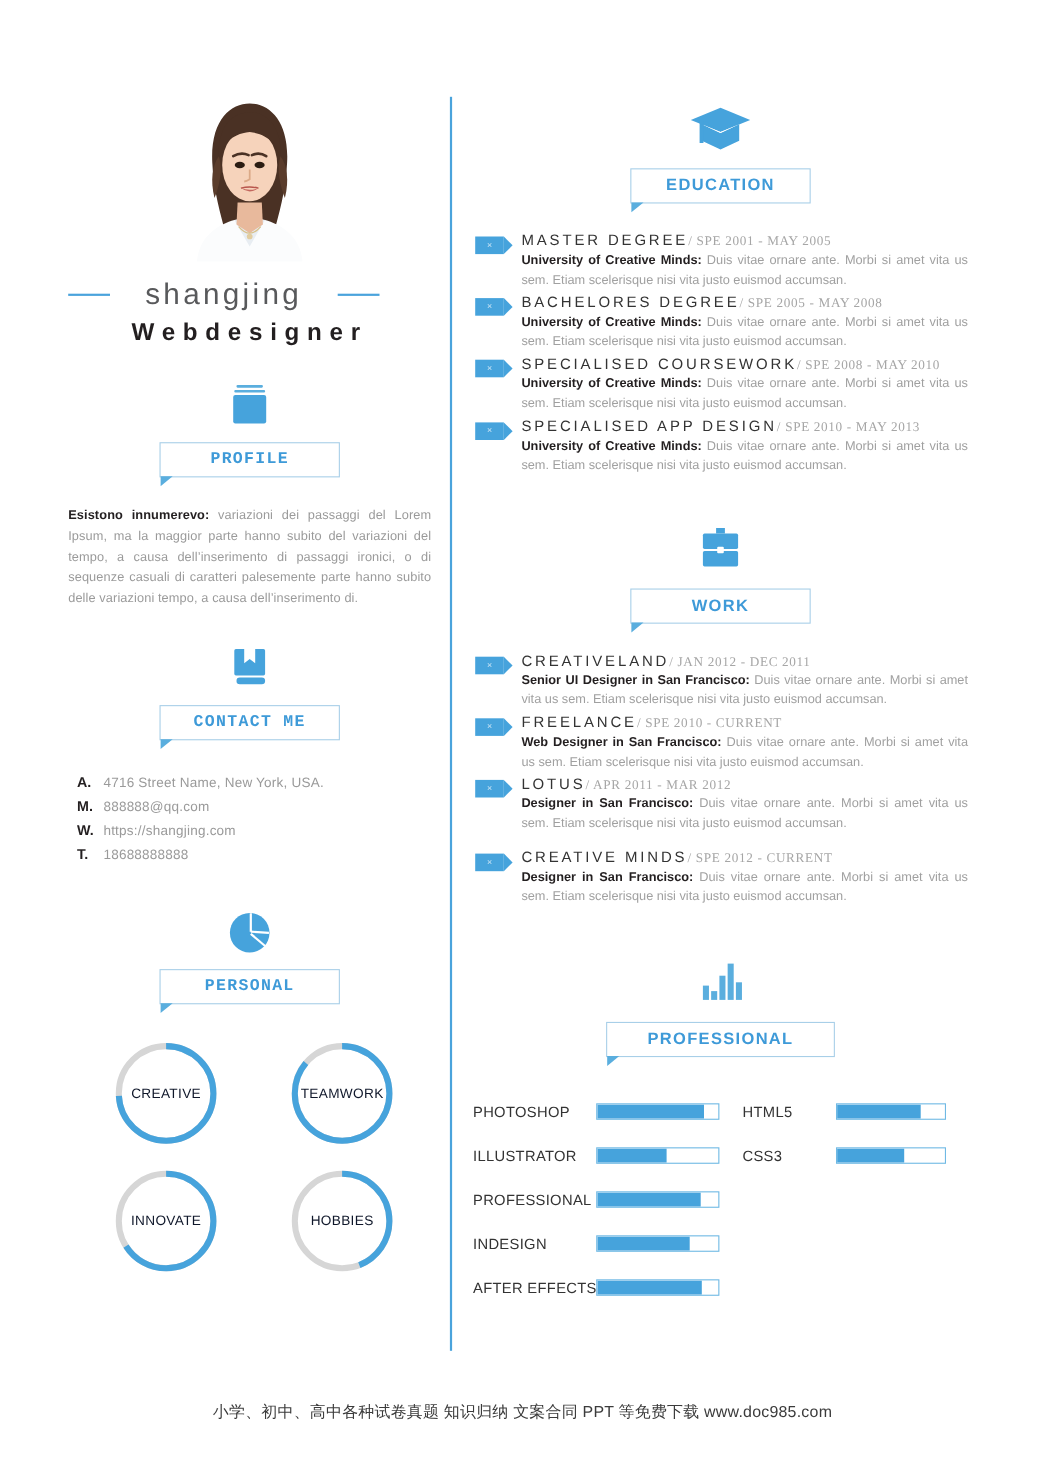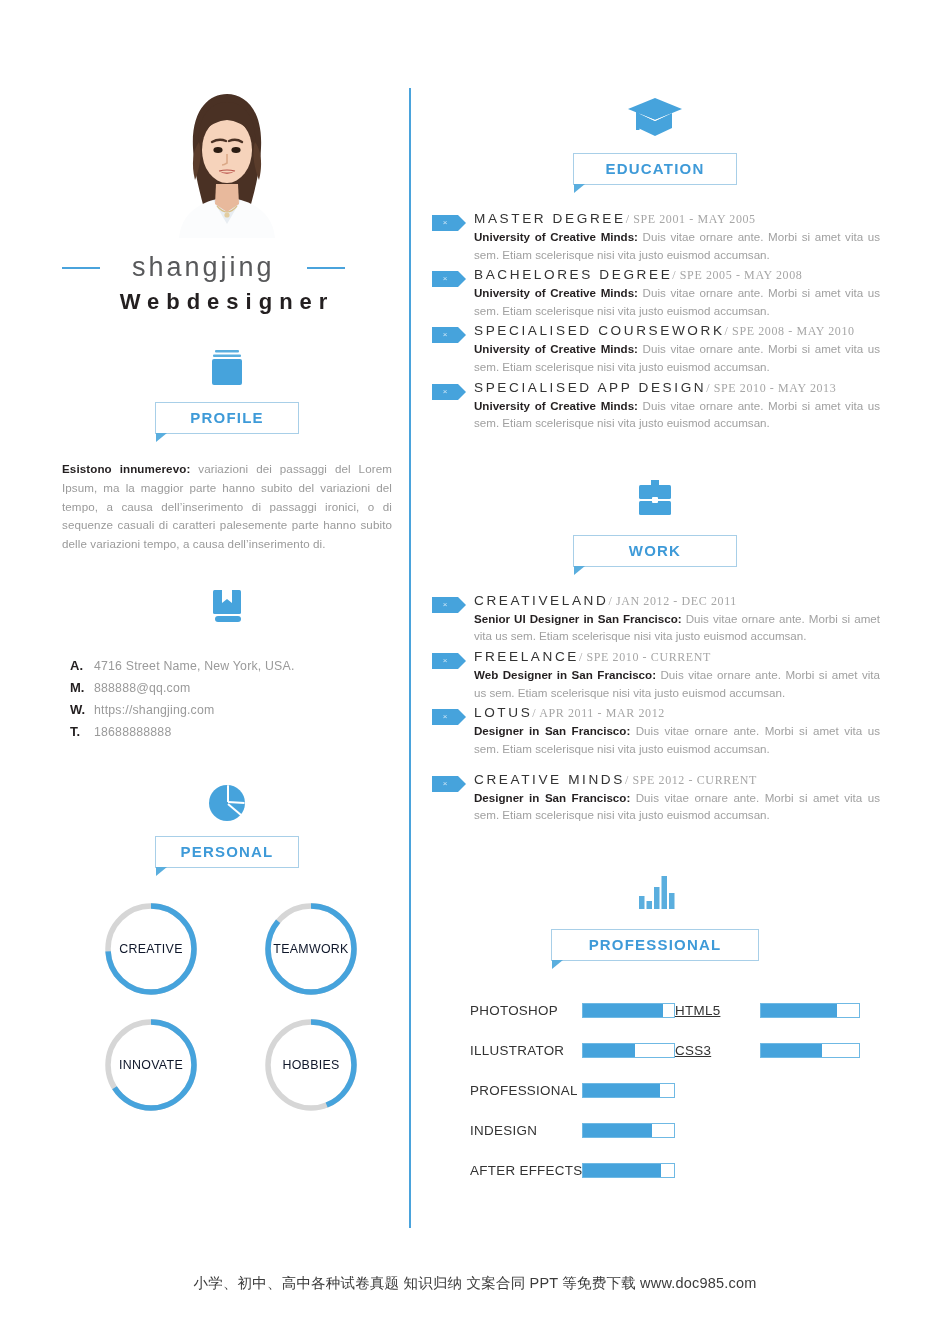--- a/index.html
+++ b/index.html
@@ -43,21 +43,21 @@
 
   
   .sec { margin-top: 30px; }
   .sec-icon { height: 44px; display:flex; align-items:flex-end; justify-content:center; }
   .sec-label-row { display:flex; justify-content:center; margin-top: 13px; }
   .sec-label {
     position: relative; border: 1px solid #a8cfe8; background:#fff;
     padding: 6px 0 7px; text-align:center;
     font-size: 15px; font-weight: 700; color:#3e9ad8; letter-spacing: 1.2px;
   }
-  .sec-label.w-left  { width: 144px; }
+  .sec-label.w-left  { width: 164px; font-family: Liberation Mono, monospace; }
   .sec-label.w-right { width: 164px; }
   .sec-label::after {
     content:""; position:absolute; left: 0px; top: 100%;
     border-left: 11px solid #5aaede;
     border-bottom: 9px solid transparent;
   }
 
   
   .profile-text {
     margin-top: 26px; font-size: 11.6px; line-height: 1.62;
@@ -122,22 +122,22 @@
   
   .skills { margin-top: 30px; }
   .skill-row { display:flex; align-items:center; height: 40px; }
   .skill-pair { display:flex; width: 100%; }
   .skill-unit { display:flex; align-items:center; }
   .skill-unit.left  { width: 245px; }
   .skill-unit.right { width: 205px; }
   .skill-name {
     font-size: 13.4px; color:#333; letter-spacing:.3px; white-space:nowrap;
   }
-  .skill-unit.left  .skill-name { width: 112px; flex:0 0 112px;margin-left:40px; }
-  .skill-unit.right .skill-name { width: 85px;  flex:0 0 85px;text-decoration:underline; }
+  .skill-unit.left  .skill-name { width: 112px; flex:0 0 112px; }
+  .skill-unit.right .skill-name { width: 85px;  flex:0 0 85px; }
   .bar {
     position:relative; height: 15px; border: 1px solid #6fb9e4;
     background:#fff; overflow:hidden;
   }
   .skill-unit.left  .bar { width: 112px; }
   .skill-unit.right .bar { width: 100px; }
   .bar-fill { position:absolute; left:0; top:0; bottom:0; background:#46a3dc; }
 
   
   .footer {
@@ -210,20 +210,23 @@
       <p class="profile-text"><b>Esistono innumerevo:</b><span> variazioni dei passaggi del Lorem Ipsum, ma la maggior parte hanno subito del variazioni del tempo, a causa dell’inserimento di passaggi ironici, o di sequenze casuali di caratteri palesemente parte hanno subito delle variazioni tempo, a causa dell’inserimento di.</span></p>
     </div>
 
     <div class="sec">
       <div class="sec-icon">
         <svg width="44" height="42" viewBox="0 0 44 42">
           <rect x="8" y="4" width="28" height="24" rx="1.5" fill="#46a3dc"></rect>
           <path d="M17 4 h10 v13 l-5 -4 l-5 4 Z" fill="#ffffff"></path>
           <rect x="10" y="30" width="26" height="6" rx="3" fill="#46a3dc"></rect>
         </svg>
+      </div>
+      <div class="sec-label-row">
+        <div class="sec-label w-left">CONTACT ME</div>
       </div>
       <div class="contact-list">
         <div class="contact-row">
           <span class="contact-key">A.</span>
           <span class="contact-val">4716 Street Name, New York, USA.</span>
         </div>
         <div class="contact-row">
           <span class="contact-key">M.</span>
           <span class="contact-val">888888@qq.com</span>
         </div>

